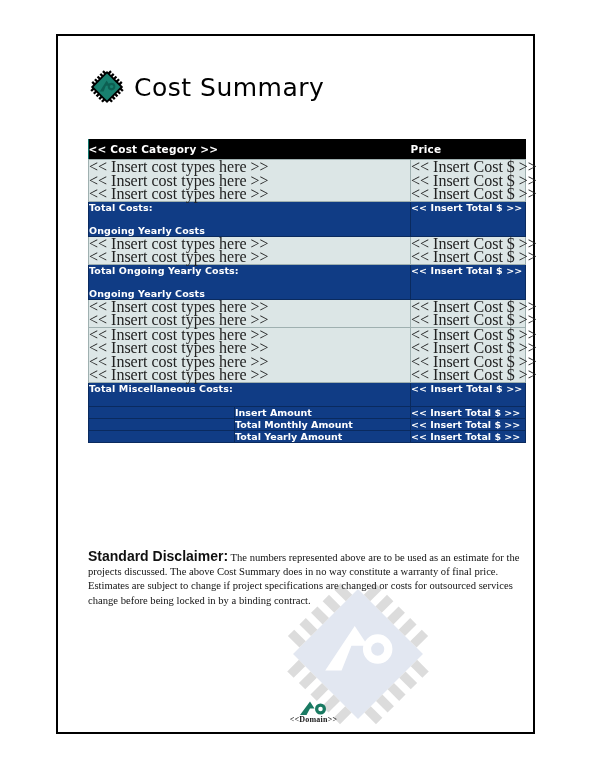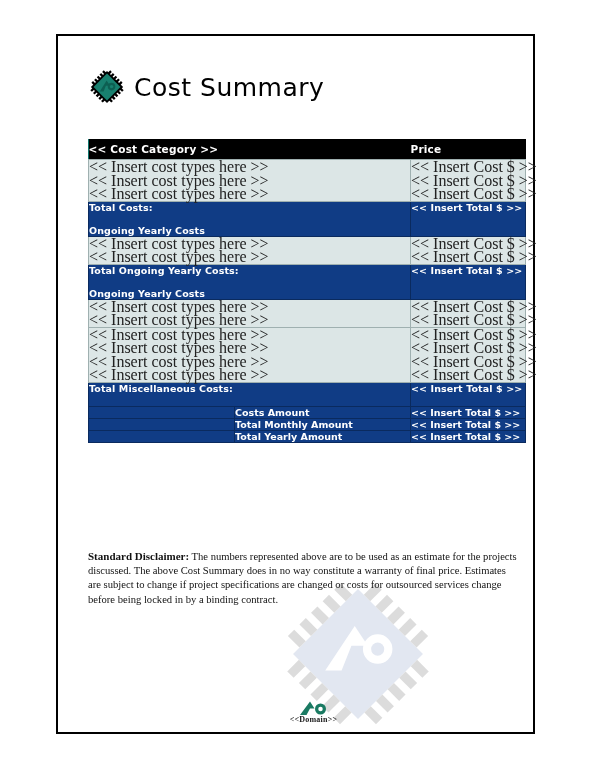--- a/index.html
+++ b/index.html
@@ -152,22 +152,22 @@
     width: 432px;
     font-family: "Liberation Serif", serif;
     font-size: 10.6px;
     line-height: 14.2px;
     color: #111111;
     text-align: left;
     z-index: 2;
   }
   #disclaimer .lead {
     font-weight: bold;
-    font-family: Liberation Serif, serif;
-    font-size: 11px;
+    font-family: Liberation Sans, sans-serif;
+    font-size: 14px;
   }
 
   
   #doc-footer {
     position: absolute;
     left: 0;
     right: 0;
     bottom: 8px;
     text-align: center;
     z-index: 2;
@@ -337,21 +337,21 @@
       <tr class="row-navy">
         <td colspan="2" class="two-line">
           <span class="navy-l1">Total Miscellaneous Costs:</span>
           <span class="navy-l2"></span>
         </td>
         <td>&lt;&lt; Insert Total $ &gt;&gt;</td>
       </tr>
 
       <tr class="row-total">
         <td class="blank-cell"></td>
-        <td>Costs Amount</td>
+        <td>Insert Amount</td>
         <td>&lt;&lt; Insert Total $ &gt;&gt;</td>
       </tr>
       <tr class="row-total">
         <td class="blank-cell"></td>
         <td>Total Monthly Amount</td>
         <td>&lt;&lt; Insert Total $ &gt;&gt;</td>
       </tr>
       <tr class="row-total">
         <td class="blank-cell"></td>
         <td>Total Yearly Amount</td>

